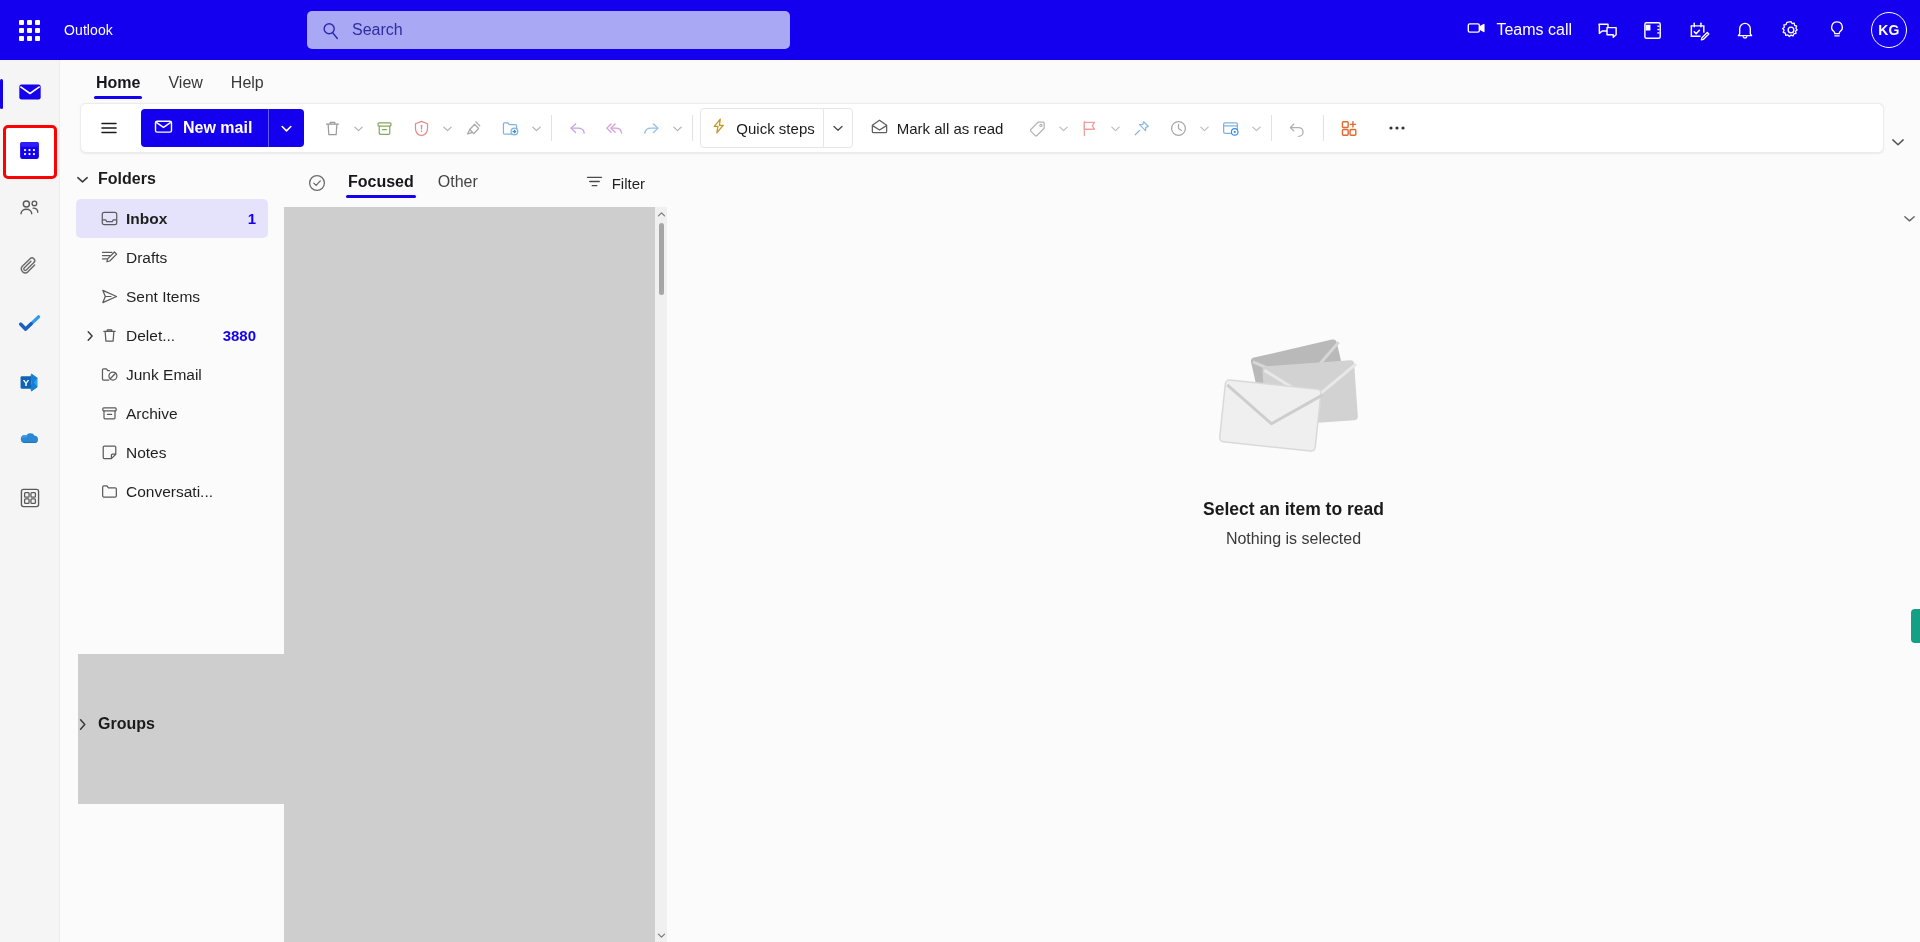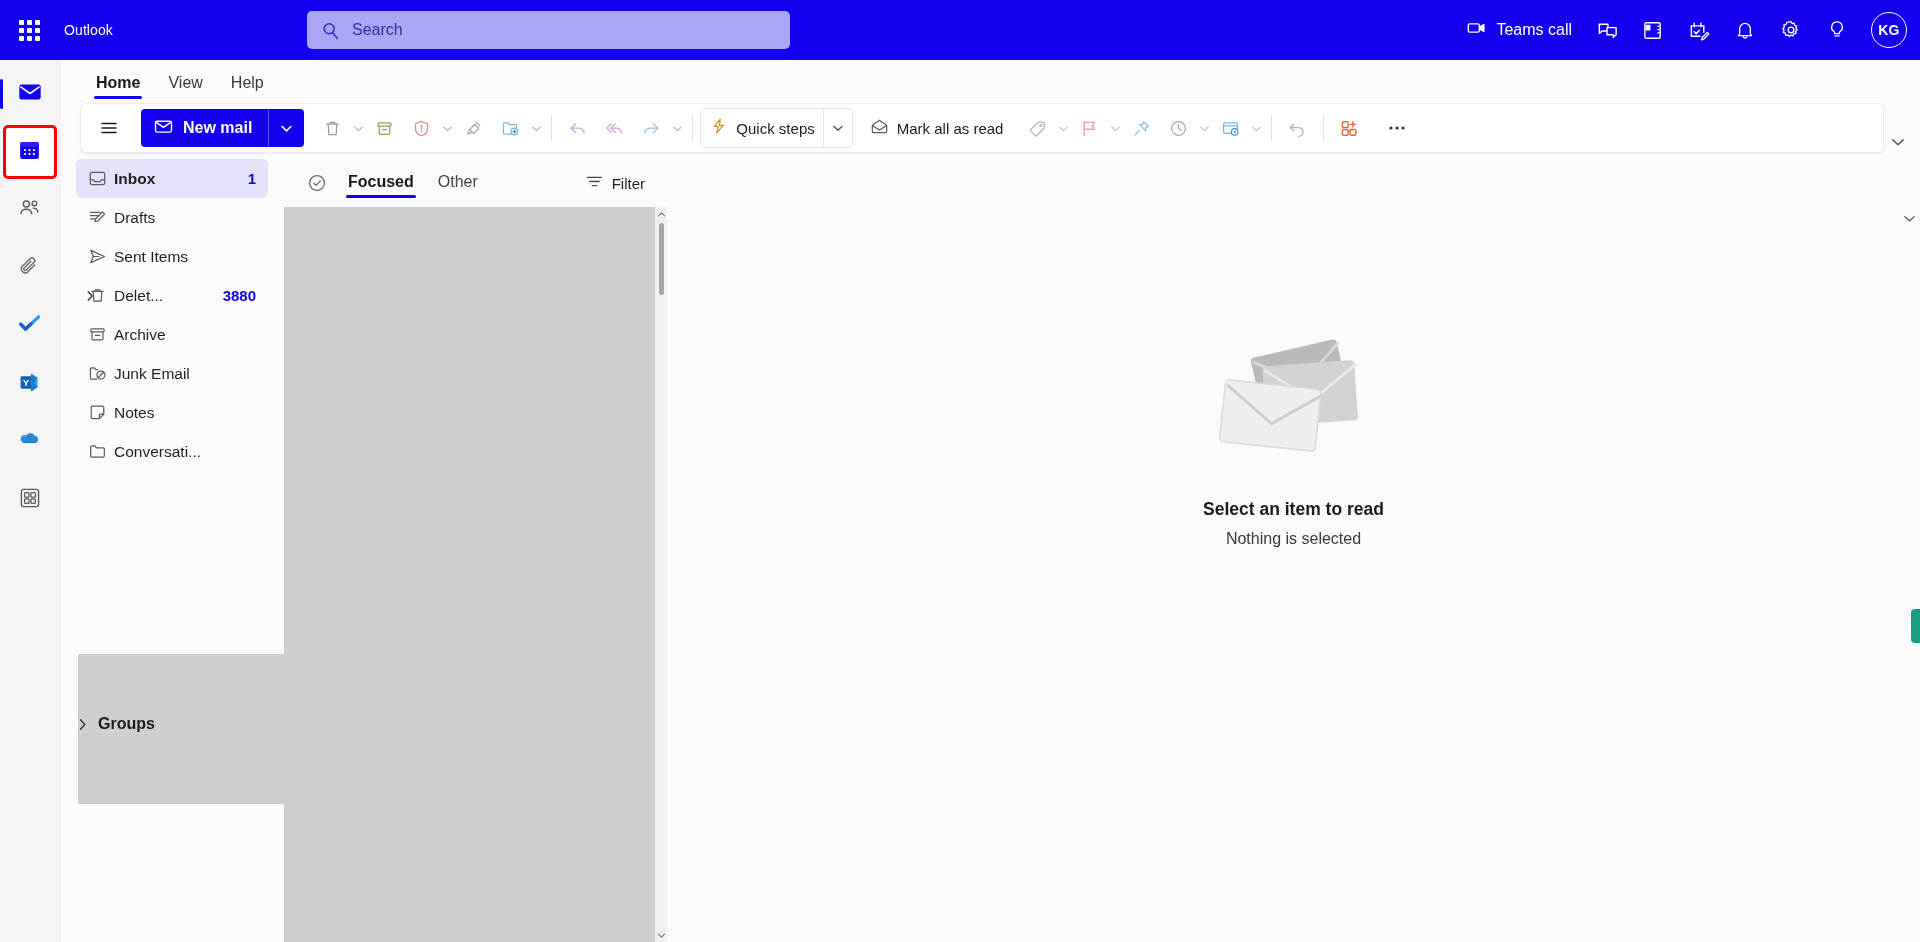--- a/index.html
+++ b/index.html
@@ -247,21 +247,21 @@
     cursor: pointer;
   }
   .section-caret { width: 24px; display: flex; align-items: center; justify-content: center; color: #444; }
   .section-title { font-size: 16px; font-weight: 700; color: #1b1b1b; margin-left: 4px; }
   #folder-list { padding: 0 14px 0 16px; }
   .folder-item {
     height: 39px;
     display: flex;
     align-items: center;
     border-radius: 5px;
-    padding-left: 12px;
+    padding-left: 24px;
     padding-right: 12px;
     cursor: pointer;
     position: relative;
   }
   .folder-item.selected { background: #e4e3fb; }
   .folder-expander {
     position: absolute; left: 6px;
     width: 16px; display: flex; align-items: center; justify-content: center;
     color: #444;
     cursor: pointer;
@@ -806,20 +806,28 @@
         <svg width="14" height="14" viewBox="0 0 12 12">
             <path d="M1.6 4.2L6 8.3l4.4-4.1" stroke="#555" stroke-width="1.3" fill="none" stroke-linecap="round" stroke-linejoin="round"></path>
           </svg>
       </div>
     </div>
 
     <div id="panes">
 
       <div id="folder-pane">
 
+        <div id="folders-header">
+          <span class="section-caret">
+            <svg width="13" height="13" viewBox="0 0 12 12">
+                <path d="M1.7 4.3L6 8.2l4.3-3.9" stroke="#3a3a3a" stroke-width="1.4" fill="none" stroke-linecap="round" stroke-linejoin="round"></path>
+              </svg>
+          </span>
+          <span class="section-title">Folders</span>
+        </div>
 
         <div id="folder-list">
 
           <div class="folder-item selected">
             <span class="folder-icon">
               <svg width="19" height="19" viewBox="0 0 20 20" fill="none">
                 <rect x="2.4" y="3.6" width="15.2" height="12.8" rx="2" stroke="#5b5b5b" stroke-width="1.3"></rect>
                 <path d="M2.4 11.4h3.6l1.2 2h5.6l1.2-2h3.6" stroke="#5b5b5b" stroke-width="1.3" stroke-linejoin="round"></path>
               </svg>
             </span>
@@ -853,43 +861,43 @@
                   <path d="M4.2 1.7L8.1 6l-3.9 4.3" stroke="#3a3a3a" stroke-width="1.4" fill="none" stroke-linecap="round" stroke-linejoin="round"></path>
                 </svg>
             </span>
             <span class="folder-icon">
               <svg width="19" height="19" viewBox="0 0 20 20" fill="none">
                 <path d="M4 5.6h12M7.6 5.6V4h4.8v1.6M5.4 5.6l.8 10.2h7.6l.8-10.2" stroke="#5b5b5b" stroke-width="1.3" stroke-linecap="round" stroke-linejoin="round"></path>
               </svg>
             </span>
             <span class="folder-label">Delet...</span>
             <span class="folder-count">3880</span>
-          </div>
-
-          <div class="folder-item">
-            <span class="folder-icon">
-              <svg width="19" height="19" viewBox="0 0 20 20" fill="none">
-                <rect x="3" y="4" width="14" height="3.2" rx="1" stroke="#5b5b5b" stroke-width="1.3"></rect>
-                <path d="M4.2 7.2v7.4a1.1 1.1 0 0 0 1.1 1.1h9.4a1.1 1.1 0 0 0 1.1-1.1V7.2" stroke="#5b5b5b" stroke-width="1.3"></path>
-                <line x1="7.8" y1="11" x2="12.2" y2="11" stroke="#5b5b5b" stroke-width="1.3" stroke-linecap="round"></line>
-              </svg>
-            </span>
-            <span class="folder-label">Archive</span>
           </div>
 
           <div class="folder-item">
             <span class="folder-icon">
               <svg width="19" height="19" viewBox="0 0 20 20" fill="none">
                 <path d="M2.6 5.2a1.1 1.1 0 0 1 1.1-1.1h3l1.5 1.8h2.2" stroke="#5b5b5b" stroke-width="1.3" stroke-linejoin="round"></path>
                 <path d="M2.6 5.2v9.6a1.1 1.1 0 0 0 1.1 1.1h6" stroke="#5b5b5b" stroke-width="1.3" stroke-linejoin="round"></path>
                 <circle cx="13.6" cy="11.6" r="4.2" stroke="#5b5b5b" stroke-width="1.3"></circle>
                 <line x1="10.7" y1="14.5" x2="16.5" y2="8.7" stroke="#5b5b5b" stroke-width="1.3" stroke-linecap="round"></line>
               </svg>
             </span>
             <span class="folder-label">Junk Email</span>
+          </div>
+
+          <div class="folder-item">
+            <span class="folder-icon">
+              <svg width="19" height="19" viewBox="0 0 20 20" fill="none">
+                <rect x="3" y="4" width="14" height="3.2" rx="1" stroke="#5b5b5b" stroke-width="1.3"></rect>
+                <path d="M4.2 7.2v7.4a1.1 1.1 0 0 0 1.1 1.1h9.4a1.1 1.1 0 0 0 1.1-1.1V7.2" stroke="#5b5b5b" stroke-width="1.3"></path>
+                <line x1="7.8" y1="11" x2="12.2" y2="11" stroke="#5b5b5b" stroke-width="1.3" stroke-linecap="round"></line>
+              </svg>
+            </span>
+            <span class="folder-label">Archive</span>
           </div>
 
           <div class="folder-item">
             <span class="folder-icon">
               <svg width="19" height="19" viewBox="0 0 20 20" fill="none">
                 <path d="M3.4 4.6a1.2 1.2 0 0 1 1.2-1.2h10.8a1.2 1.2 0 0 1 1.2 1.2v7.2l-4.6 4.6H4.6a1.2 1.2 0 0 1-1.2-1.2z" stroke="#5b5b5b" stroke-width="1.3" stroke-linejoin="round"></path>
                 <path d="M16.6 11.8H13a1 1 0 0 0-1 1v3.6" stroke="#5b5b5b" stroke-width="1.3" stroke-linejoin="round"></path>
               </svg>
             </span>
             <span class="folder-label">Notes</span>

